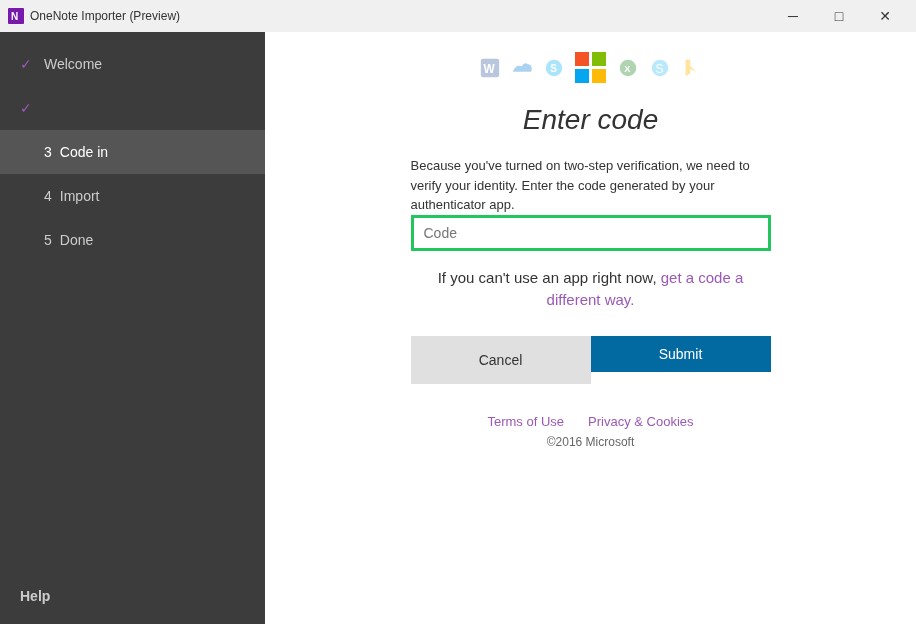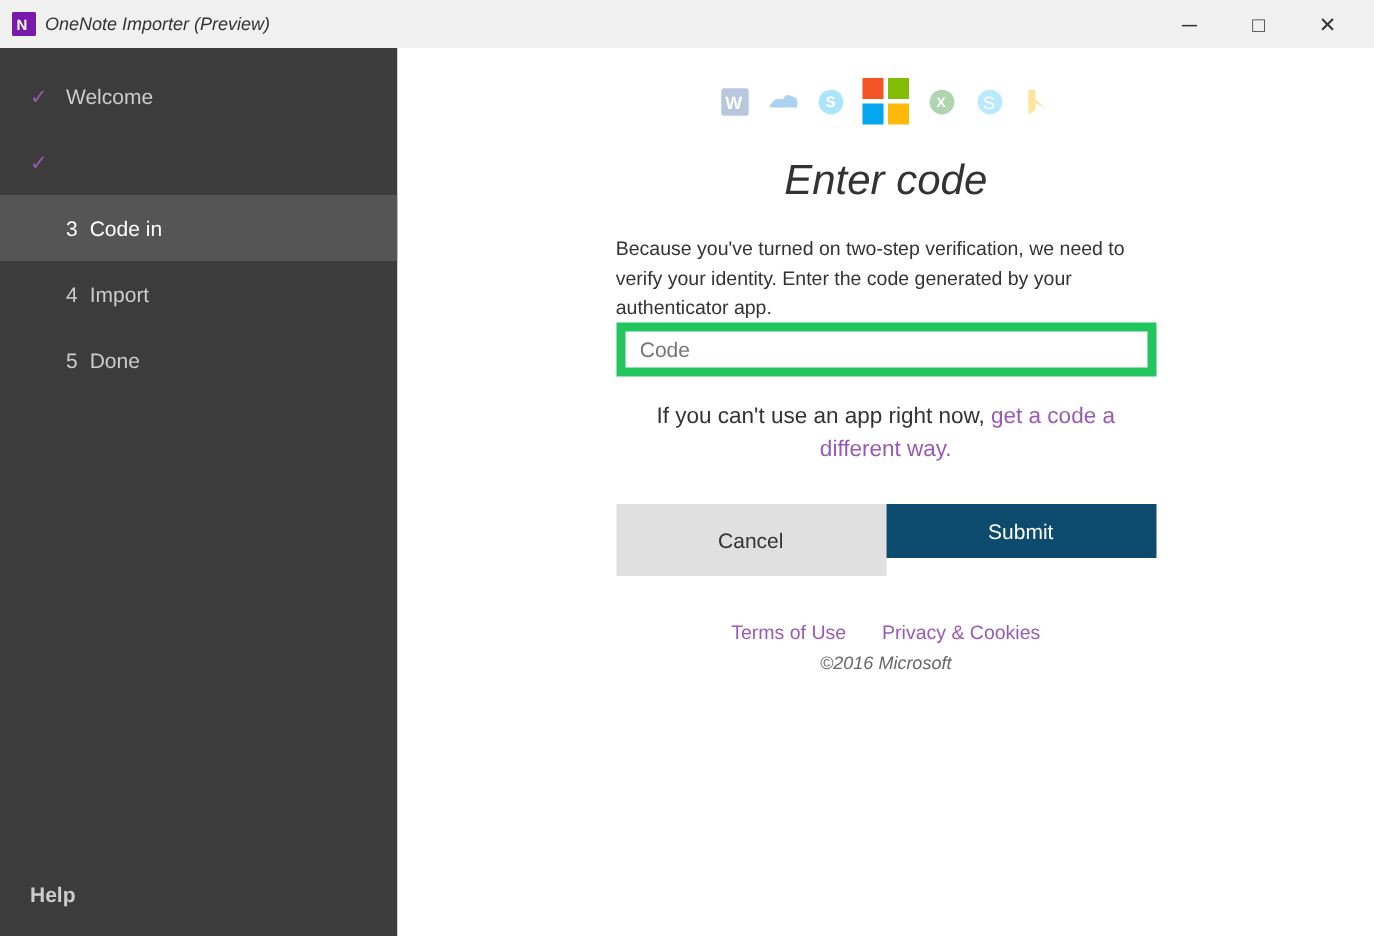--- a/index.html
+++ b/index.html
@@ -28,21 +28,20 @@
       align-items: center;
       gap: 6px;
     }
     .title-bar-icon {
       width: 16px;
       height: 16px;
     }
     .title-bar-title {
       font-size: 12px;
       color: #333;
-      font-style: italic;
     }
     .title-bar-controls {
       display: flex;
       gap: 0;
     }
     .title-bar-btn {
       width: 46px;
       height: 32px;
       border: none;
       background: transparent;
@@ -147,21 +146,21 @@
       font-size: 13px;
       color: #333;
       text-align: left;
       max-width: 360px;
       line-height: 1.5;
     }
 
     .code-input {
       width: 360px;
       height: 36px;
-      border: 6px solid #22c55e;
+      border: 3px solid #22c55e;
       padding: 0 10px;
       font-size: 14px;
       color: #333;
       outline: none;
       margin-bottom: 16px;
     }
 
     .alt-code-text {
       font-size: 15px;
       color: #333;
@@ -186,21 +185,21 @@
       height: 48px;
       background: #e0e0e0;
       border: none;
       font-size: 14px;
       color: #333;
       cursor: pointer;
     }
     .btn-submit {
       flex: 1;
       height: 36px;
-      background: #0c4a6e;
+      background: #0369a1;
       border: none;
       font-size: 14px;
       color: #fff;
       cursor: pointer;
     }
 
     .footer-links {
       display: flex;
       gap: 24px;
       margin-bottom: 6px;
@@ -208,21 +207,20 @@
     .footer-link {
       font-size: 13px;
       color: #9b59b6;
       text-decoration: none;
       cursor: pointer;
     }
 
     .copyright {
       font-size: 12px;
       color: #666;
-      font-style: italic;
     }
 
     
     .icon-svg {
       width: 22px;
       height: 22px;
       opacity: 0.55;
     }
   </style>
 </head>

